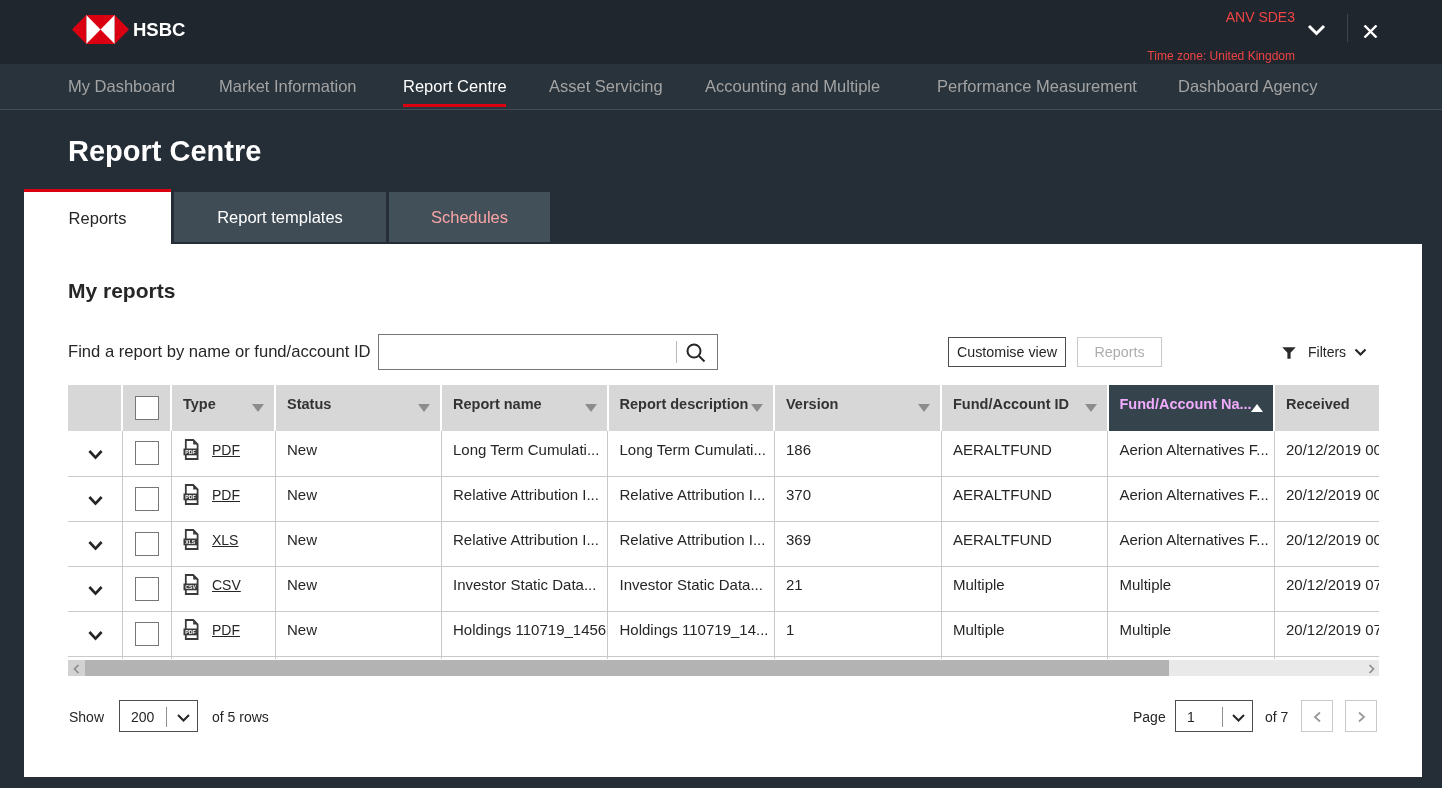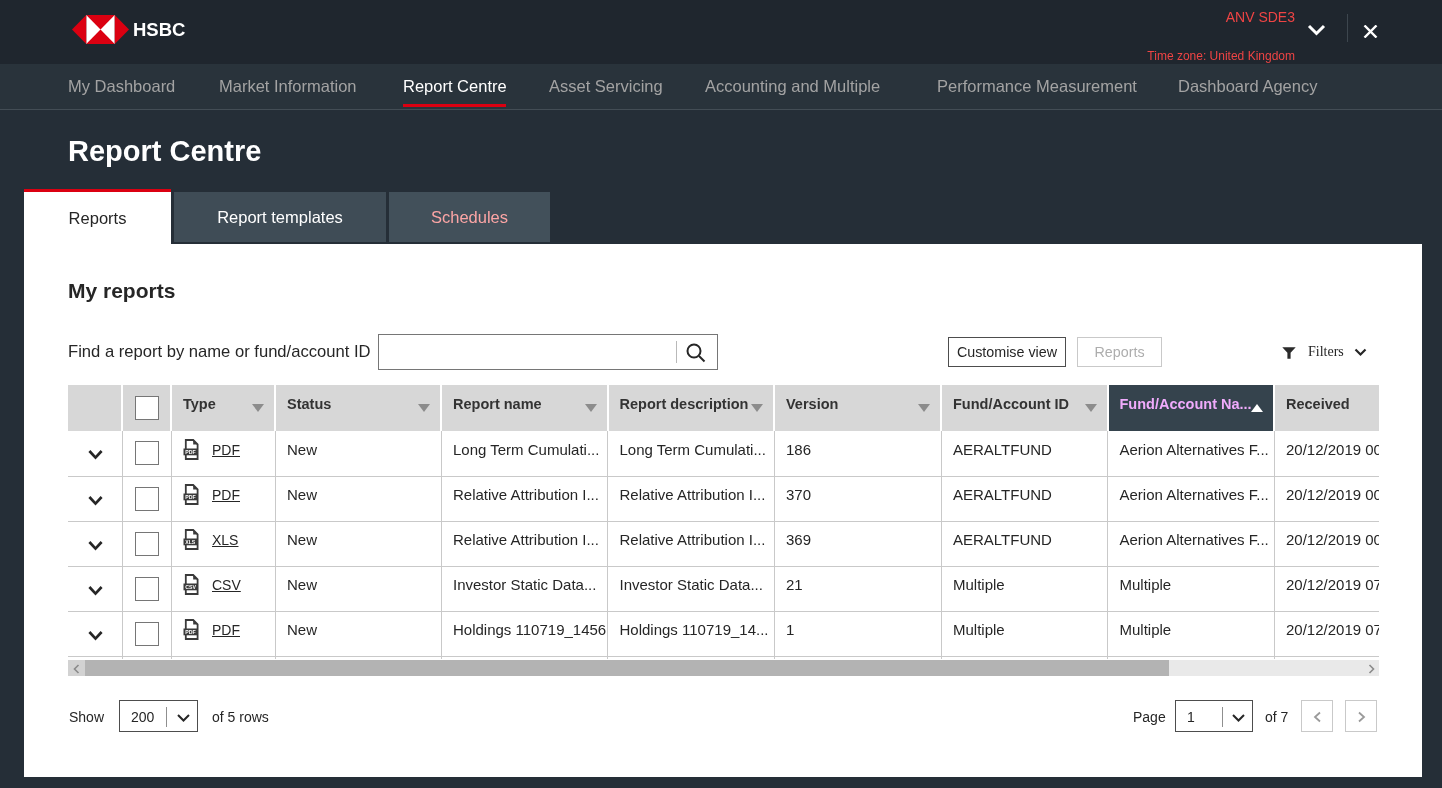--- a/index.html
+++ b/index.html
@@ -38,21 +38,21 @@
 .panel { position:absolute; left:24px; top:244px; width:1398px; height:533px; background:#fff; }
 .myreports { position:absolute; left:44px; top:35px; font-size:21px; font-weight:bold; color:#262626; }
 .findlabel { position:absolute; left:44px; top:98px; font-size:16.6px; }
 .searchbox { position:absolute; left:354px; top:90px; width:340px; height:36px; border:1px solid #767676; background:#fff; }
 .searchbox .sep { position:absolute; right:40px; top:6px; width:1px; height:22px; background:#b9b9b9; }
 .searchbox svg { position:absolute; right:10px; top:7px; }
 .btn { position:absolute; top:93px; height:30px; border:1px solid #4d4d4d; background:#fff; font-size:14.3px; text-align:center; color:#262626; }
 .btn.custom { left:924px; width:118px; line-height:28px; }
 .btn.download { left:1053px; width:85px; line-height:28px; color:#adadad; border-color:#c9c9c9; }
 .filters { position:absolute; left:1258px; top:97px; width:120px; height:22px; }
-.filters .ftxt { position:absolute; left:26px; top:3px; font-size:14px;font-family:Liberation Serif, serif; }
+.filters .ftxt { position:absolute; left:26px; top:3px; font-size:14px; }
 .filters svg { position:absolute; }
 
 
 .tablewrap { position:absolute; left:44px; top:141px; width:1311px; height:274px; overflow:hidden; }
 table { border-collapse:collapse; table-layout:fixed; width:1440px; font-size:15px; }
 th, td { padding:0 0 8px 12px; text-align:left; font-weight:normal; overflow:hidden; white-space:nowrap; }
 thead th { height:46px; background:#d7d7d7; font-size:14.5px; font-weight:bold; color:#333; position:relative; }
 tbody td { height:45px; border-bottom:1px solid #c9c9c9; }
 th.sorted { background:#35434d; color:#f0abfc; }
 .sortarrow { position:absolute; right:11px; top:19px; width:0; height:0; border-left:6.5px solid transparent; border-right:6.5px solid transparent; border-top:8px solid #8c8c8c; }

